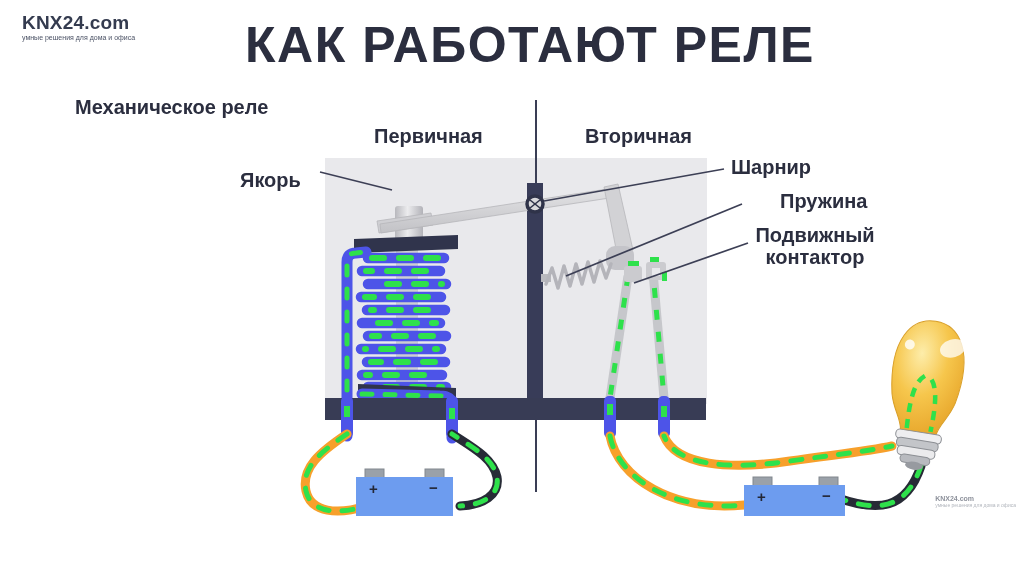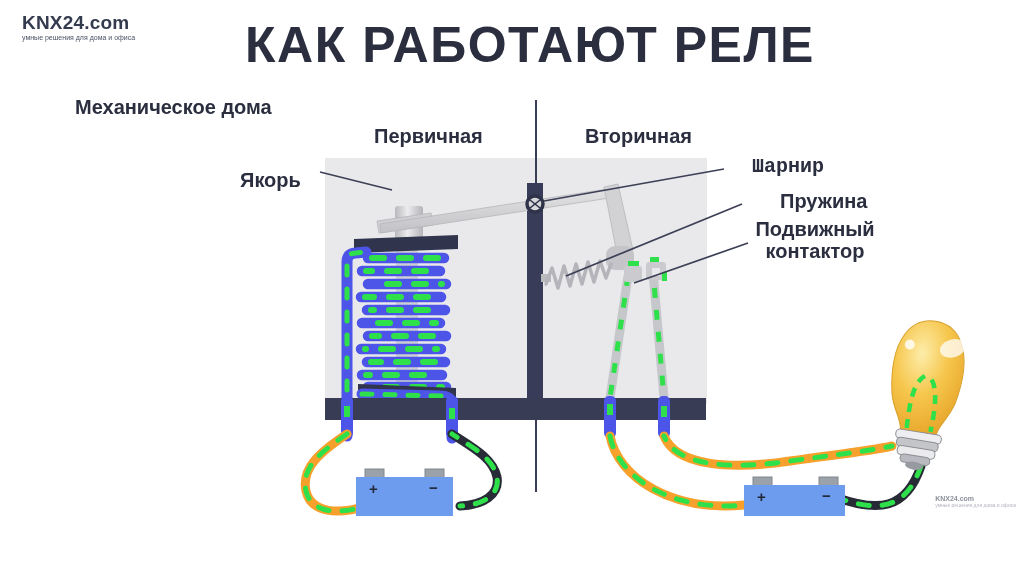--- a/index.html
+++ b/index.html
@@ -176,29 +176,29 @@
     </g>
   </svg>
 
   <div class="abs logo">
     <div class="logo-brand">KNX24.com</div>
     <div class="logo-tag">умные решения для дома и офиса</div>
   </div>
 
   <div class="abs title">КАК РАБОТАЮТ РЕЛЕ</div>
 
-  <div class="abs lbl" style="left:75px;top:96px;">Механическое дома</div>
+  <div class="abs lbl" style="left:75px;top:96px;">Механическое реле</div>
 
   <div class="abs lbl" style="left:374px;top:125px;">Первичная</div>
   <div class="abs lbl" style="left:561px;top:125px;margin-left:24px;">Вторичная</div>
 
   <div class="abs lbl" style="left:240px;top:169px;">Якорь</div>
-  <div class="abs lbl" style="left:752px;top:156px;font-family:Liberation Mono, monospace;">Шарнир</div>
+  <div class="abs lbl" style="left:731px;top:156px;">Шарнир</div>
   <div class="abs lbl" style="left:780px;top:190px;">Пружина</div>
-  <div class="abs lbl lbl-contactor" style="left:740px;top:218px;">Подвижный контактор</div>
+  <div class="abs lbl lbl-contactor" style="left:740px;top:224px;">Подвижный контактор</div>
 
   <span class="abs bat-sign" style="left:369px;top:481px;">+</span>
   <span class="abs bat-sign" style="left:429px;top:480px;">−</span>
   <span class="abs bat-sign" style="left:757px;top:489px;">+</span>
   <span class="abs bat-sign" style="left:822px;top:488px;">−</span>
 
   <div class="abs watermark">
     <div class="wm-brand">KNX24.com</div>
     <div class="wm-tag">умные решения для дома и офиса</div>
   </div>

